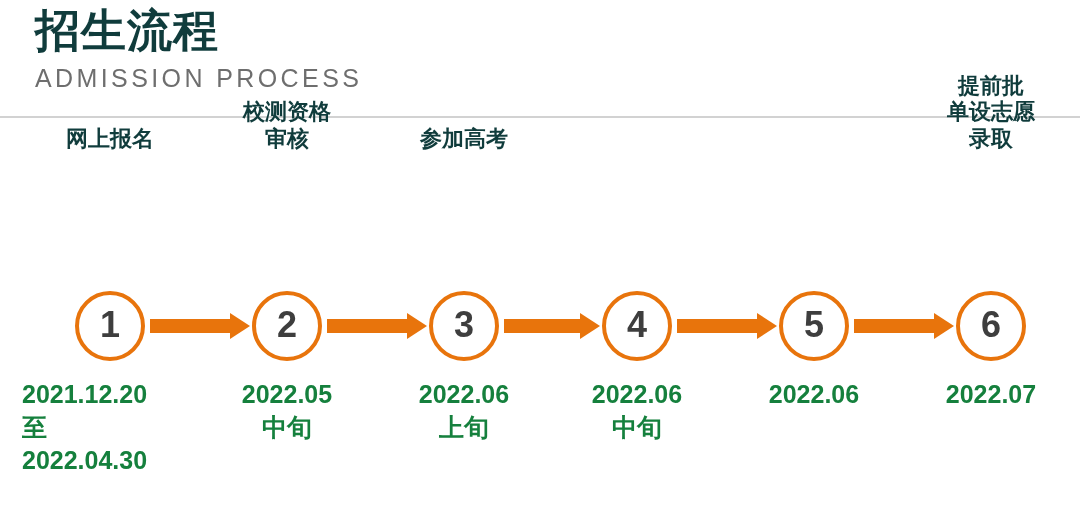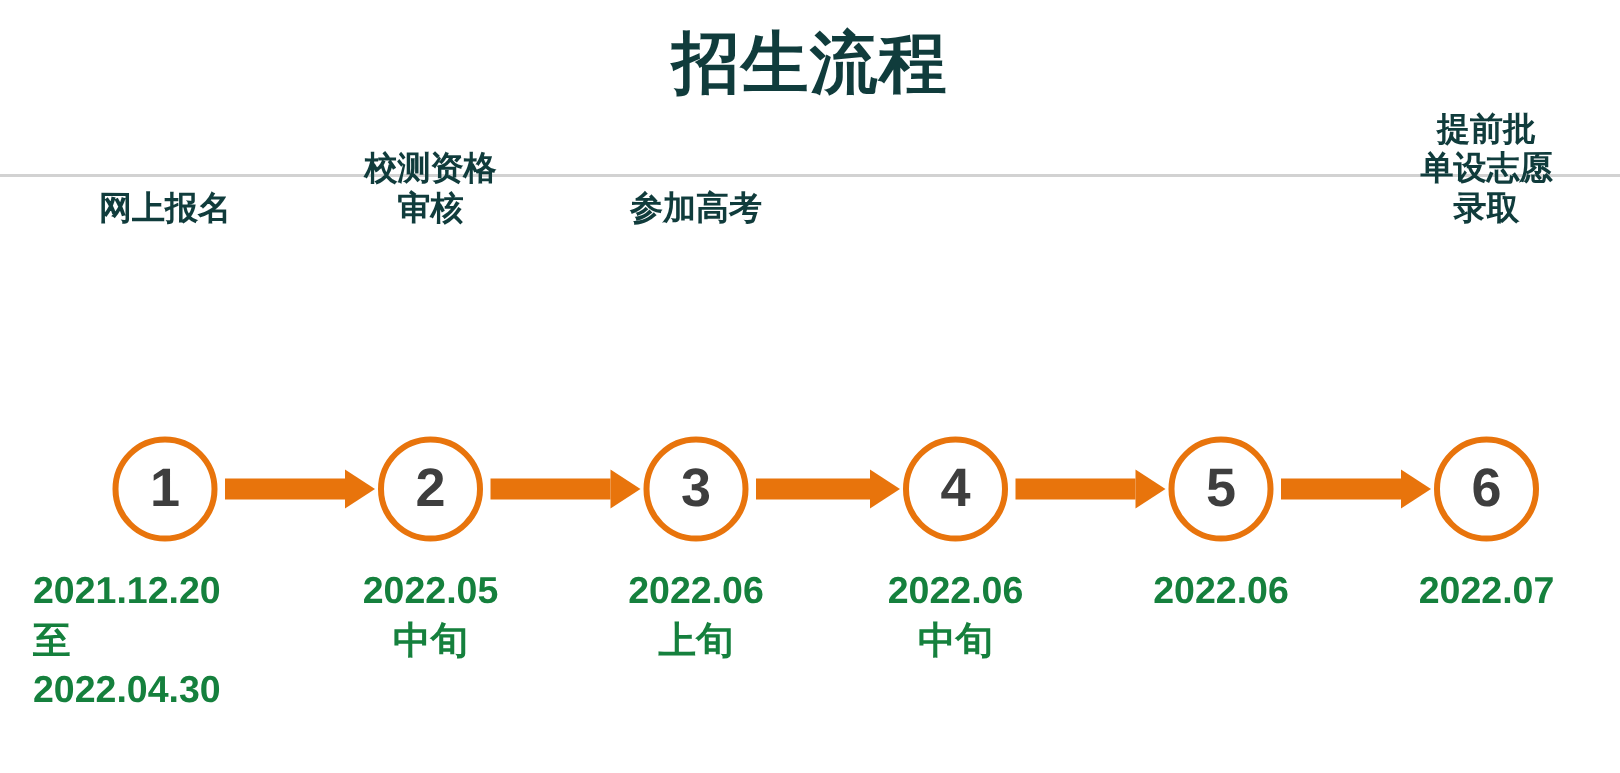--- a/index.html
+++ b/index.html
@@ -19,23 +19,22 @@
     position: relative;
     width: 1080px;
     height: 515px;
     background: #ffffff;
   }
 
   
   .header {
     position: absolute;
     left: 35px;
-    top: 16px;
+    top: 5px;
     width: 1010px;
-    text-align: center;
   }
   .main-title {
     font-size: 45px;
     font-weight: bold;
     color: #103c3c;
     line-height: 1.16;
     letter-spacing: 1px;
     margin: 0;
     white-space: nowrap;
   }
@@ -157,20 +156,21 @@
   }
   .step-date .ln { display: block; }
 </style>
 </head>
 <body>
 
 <div class="page">
 
   <div class="header">
     <h1 class="main-title">招生流程</h1>
+    <div class="sub-title">ADMISSION PROCESS</div>
   </div>
   <div class="header-rule"></div>
 
   <div class="timeline" id="timeline">
       <div class="connector" style="left: 150px; width: 100px;">
         <div class="bar" style="width: 80px;"></div>
         <div class="head" style="left: 80px;"></div>
       </div>
       <div class="step" style="left: 22px;">
         <div class="step-label">

